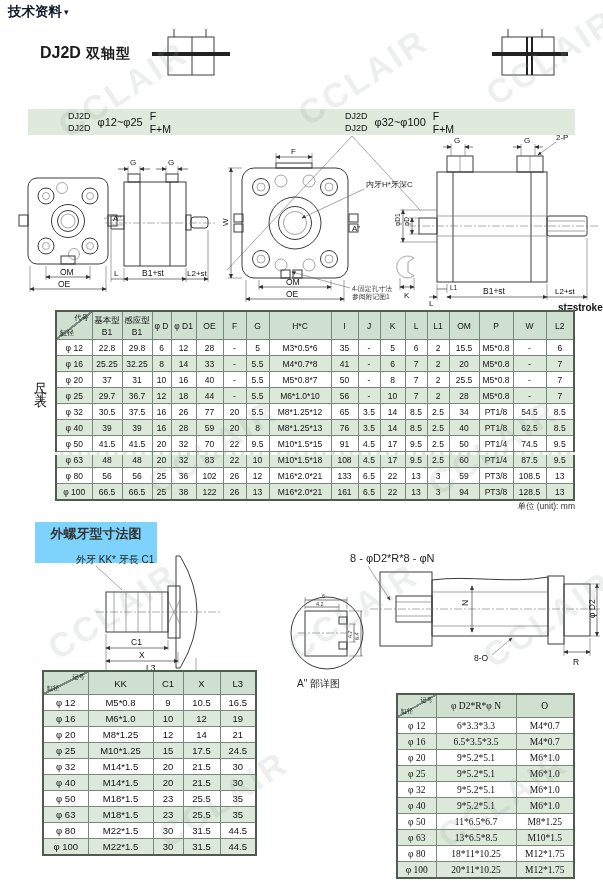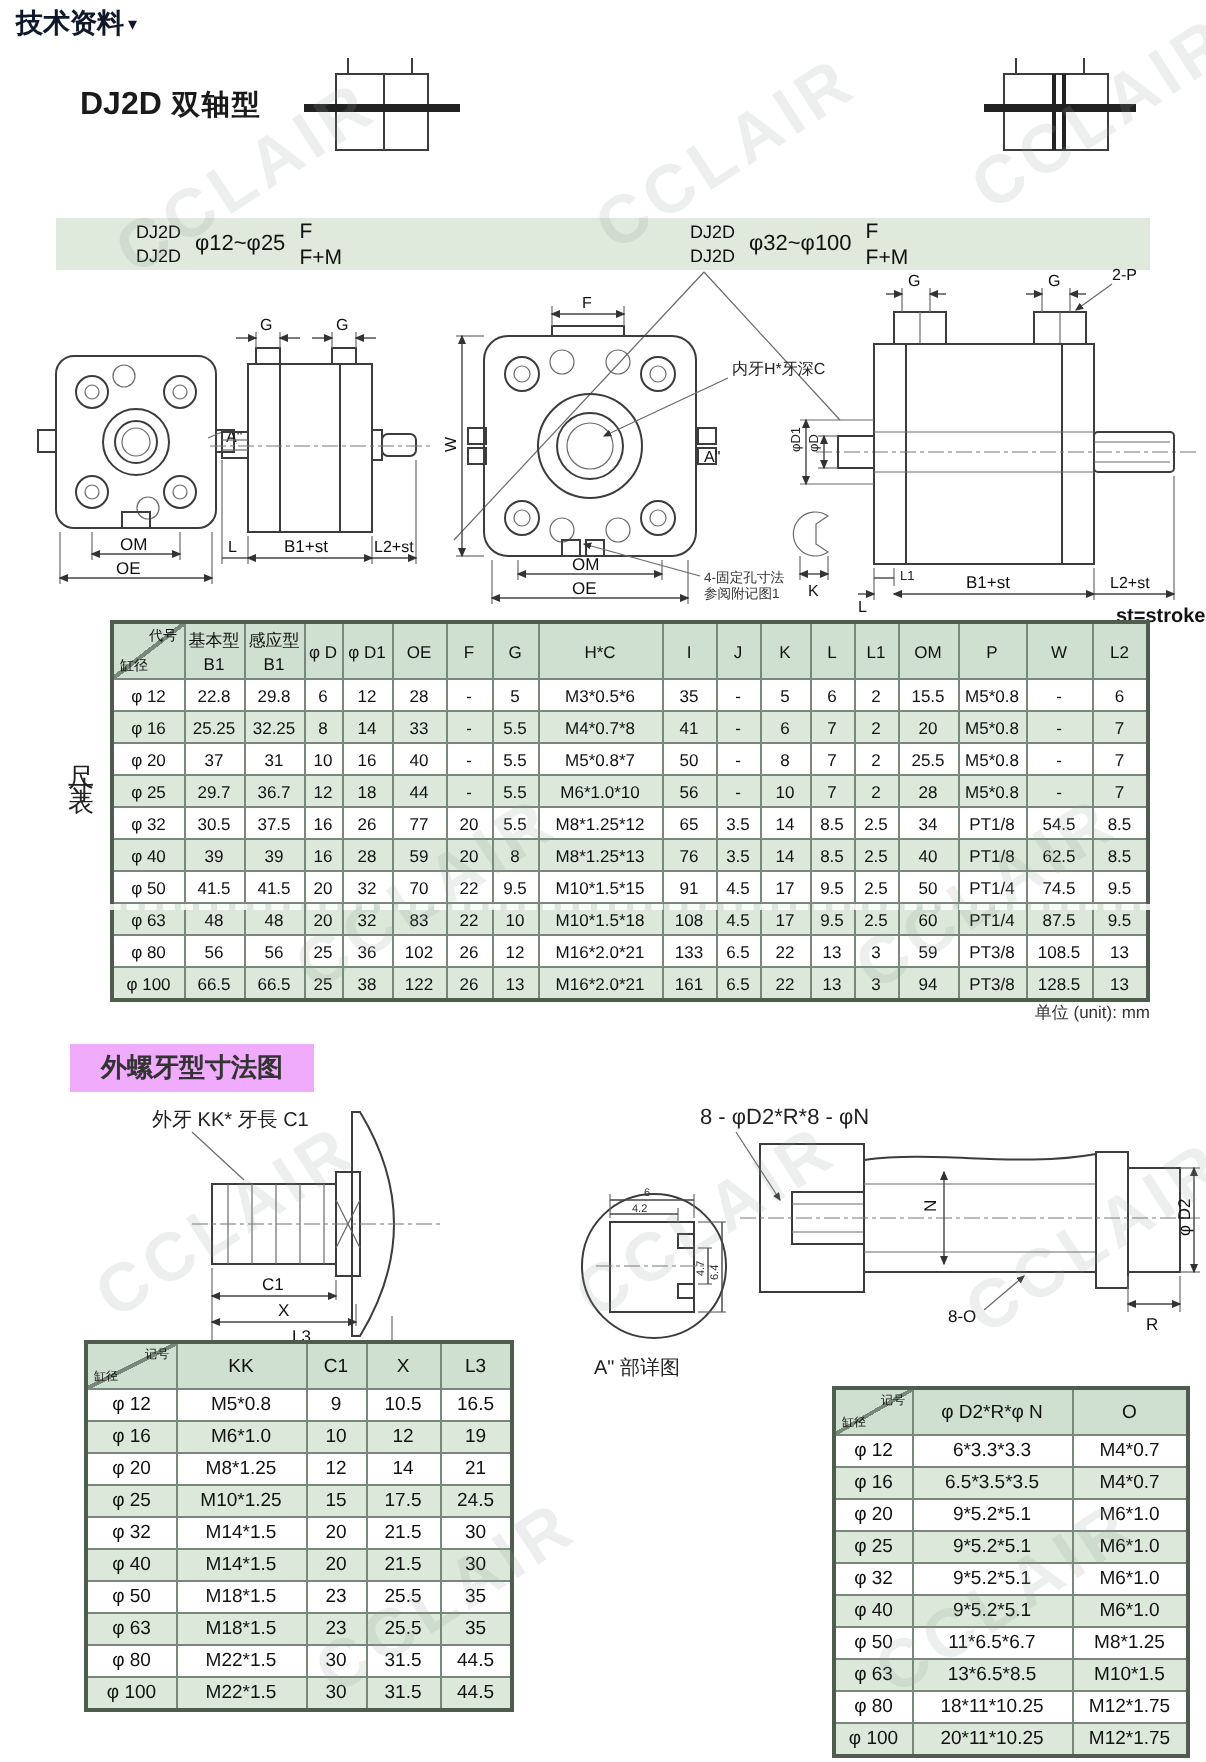--- a/index.html
+++ b/index.html
@@ -14,22 +14,22 @@
   .picon{position:absolute;pointer-events:none;}
   
   .band{position:absolute;left:28px;width:547px;box-sizing:border-box;}
   #band-bar{top:88px;height:21px;background:#d2dbd1;border-top:1px solid #bcc8ba;line-height:21px;
             padding-left:10px;font-size:12px;color:#222;}
   #band-variants{top:109px;height:26px;background:#dfe9dc;}
   .variant{position:absolute;top:1px;display:flex;gap:7px;color:#111;}
   .vmodels{font-size:9px;line-height:12px;}
   .vrange{font-size:11px;line-height:24px;}
   .vopts{font-size:10.5px;line-height:12.5px;}
-  .sectitle{position:absolute;background:#f0abfc;color:#333;font-size:13px;font-weight:bold;
-            text-align:center;line-height:24px;height:24px;}
+  .sectitle{position:absolute;background:#7dd3fc;color:#333;font-size:13px;font-weight:bold;
+            text-align:center;line-height:24px;height:41px;}
   
   svg{position:absolute;pointer-events:none;}
   .ln{stroke:#3c3c3c;fill:none;stroke-width:1;}
   .lt{stroke:#6a6a6a;fill:none;stroke-width:.6;}
   .cl{stroke:#777;fill:none;stroke-width:.6;stroke-dasharray:8 2 2 2;}
   .dln{stroke:#444;fill:none;stroke-width:.7;}
   .dim{font-size:8px;fill:#111;}
   .dimb{font-size:8.5px;fill:#111;}
   .dims{font-size:6.5px;fill:#222;}
   .dimt{font-size:5.5px;fill:#333;}
@@ -55,21 +55,21 @@
   
   .stab{position:absolute;border-collapse:collapse;table-layout:fixed;font-size:9.5px;color:#111;
         border:2px solid #4f5d4f;}
   .stab th,.stab td{border:1px solid #78887a;padding:0;text-align:center;white-space:nowrap;overflow:hidden;}
   .stab thead th{background:#cfdfd0;font-weight:normal;height:22px;font-size:9.5px;}
   .stab tbody td{height:15px;}
   .stab tbody tr:nth-child(even){background:#dbe8da;}
   .stab .c-top{font-size:6px;}
   .stab .c-bot{font-size:6px;}
   #tab-ext{left:42px;top:670px;width:213px;}
-  #tab-fix{left:416px;top:693px;width:177px;}
+  #tab-fix{left:396px;top:693px;width:177px;font-family:Liberation Serif, serif;}
   
   .wm{position:absolute;font-size:34px;font-weight:bold;color:rgba(140,162,148,.17);
       transform:rotate(-33deg);letter-spacing:3px;pointer-events:none;z-index:6;}
   .pbreak{position:absolute;left:0;top:452px;width:100%;border-top:3px dashed rgba(255,255,255,.85);z-index:7;
           pointer-events:none;}
 </style>
 </head>
 <body>
 
 <div id="screen">

